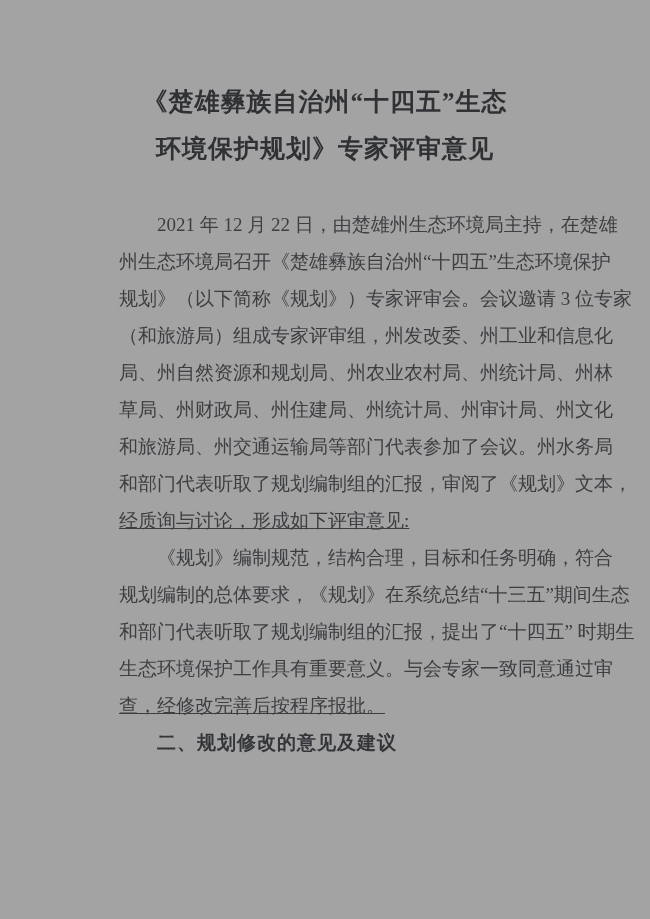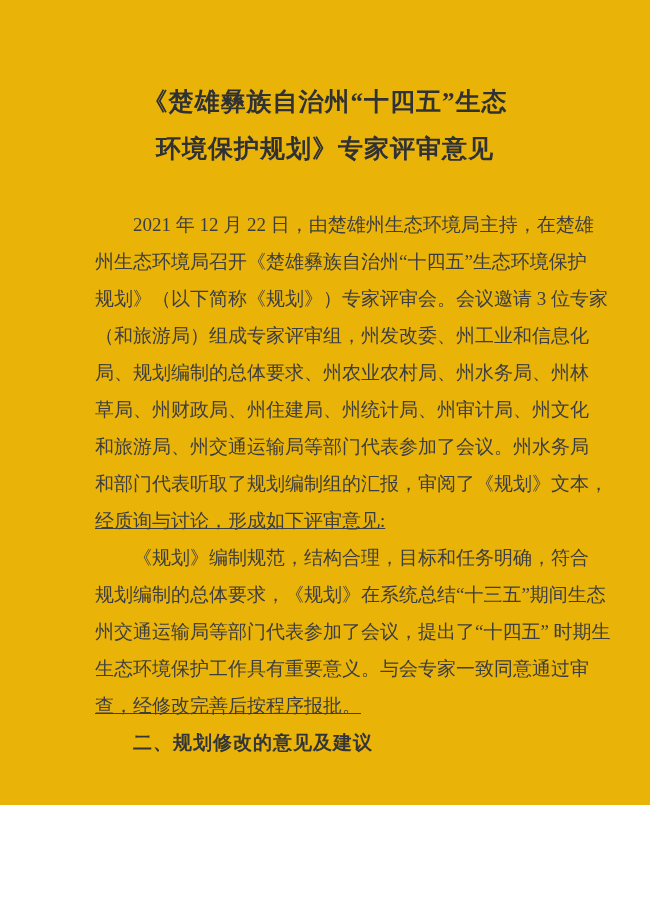--- a/index.html
+++ b/index.html
@@ -3,22 +3,22 @@
 <meta charset="utf-8">
 <style>
   html, body {
     margin: 0;
     padding: 0;
     background: #ffffff;
   }
   .page {
     position: relative;
     width: 650px;
-    height: 805px;
-    background: #eab308;
+    height: 919px;
+    background: #a3a3a3;
     overflow: hidden;
     font-family: "Liberation Serif", "DejaVu Serif", serif;
   }
   .doc-title {
     position: absolute;
     top: 78px;
     left: 0;
     right: 0;
     text-align: center;
     font-size: 25px;
@@ -36,20 +36,21 @@
     width: 462px;
     color: #3c3e41;
     font-size: 19px;
   }
   .line {
     height: 37px;
     line-height: 37px;
     text-align: justify;
     text-align-last: justify;
     white-space: nowrap;
+    margin-left: 24px;
   }
   .line.indent {
     padding-left: 38px;
   }
   .line.end {
     text-align-last: left;
     text-decoration: underline;
   }
   .line.heading {
     padding-left: 38px;
@@ -65,25 +66,25 @@
 <div class="page">
   <div class="doc-title">
       <div class="title-line">《楚雄彝族自治州“十四五”生态</div>
       <div class="title-line">环境保护规划》专家评审意见</div>
     </div>
   <div class="doc-body">
       <div class="line indent">2021 年 12 月 22 日，由楚雄州生态环境局主持，在楚雄</div>
       <div class="line normal">州生态环境局召开《楚雄彝族自治州“十四五”生态环境保护</div>
       <div class="line normal">规划》（以下简称《规划》）专家评审会。会议邀请 3 位专家</div>
       <div class="line normal">（和旅游局）组成专家评审组，州发改委、州工业和信息化</div>
-      <div class="line normal">局、规划编制的总体要求、州农业农村局、州水务局、州林</div>
+      <div class="line normal">局、州自然资源和规划局、州农业农村局、州统计局、州林</div>
       <div class="line normal">草局、州财政局、州住建局、州统计局、州审计局、州文化</div>
       <div class="line normal">和旅游局、州交通运输局等部门代表参加了会议。州水务局</div>
       <div class="line normal">和部门代表听取了规划编制组的汇报，审阅了《规划》文本，</div>
       <div class="line end">经质询与讨论，形成如下评审意见:</div>
       <div class="line indent">《规划》编制规范，结构合理，目标和任务明确，符合</div>
       <div class="line normal">规划编制的总体要求，《规划》在系统总结“十三五”期间生态</div>
-      <div class="line normal">州交通运输局等部门代表参加了会议，提出了“十四五” 时期生</div>
+      <div class="line normal">和部门代表听取了规划编制组的汇报，提出了“十四五” 时期生</div>
       <div class="line normal">生态环境保护工作具有重要意义。与会专家一致同意通过审</div>
       <div class="line end">查，经修改完善后按程序报批。</div>
       <div class="line heading">二、规划修改的意见及建议</div>
     </div>
 </div>
 
 </body></html>

